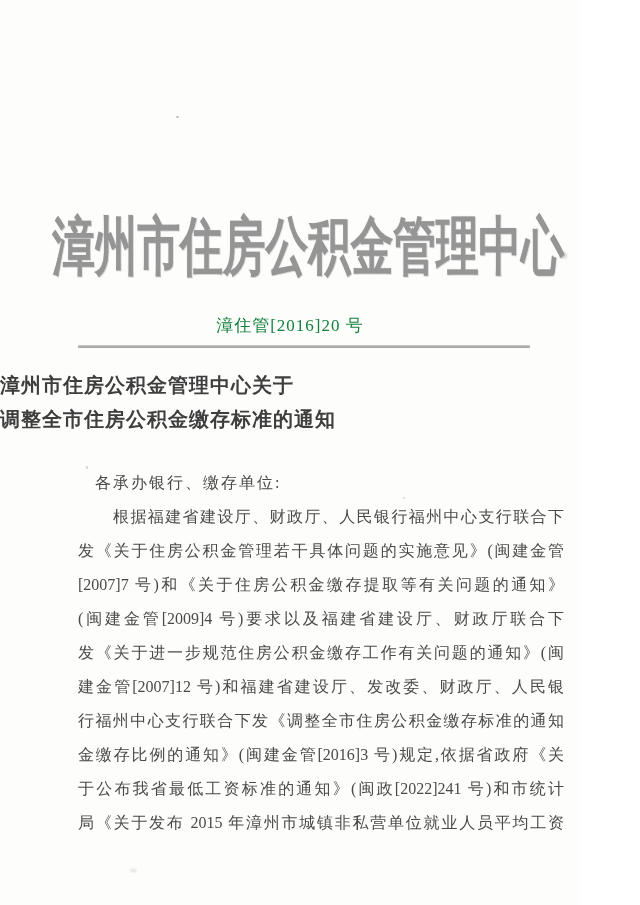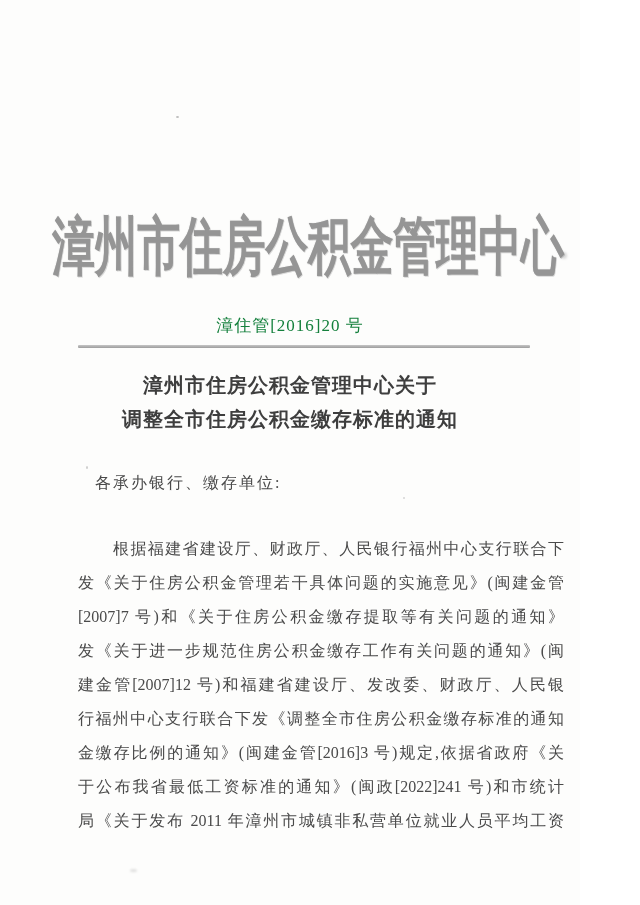--- a/index.html
+++ b/index.html
@@ -51,21 +51,20 @@
     height: 3px;
     background: linear-gradient(to bottom, #c6c6c6, #9d9d9d);
     border-radius: 1px;
   }
   
   .notice-title {
     position: absolute;
     top: 368px;
     left: 0;
     right: 0;
-    text-align: center;
     font-weight: bold;
     font-size: 20px;
     line-height: 34px;
     color: #3e3e3e;
     letter-spacing: 1px;
   }
   
   .salutation {
     position: absolute;
     top: 466px;
@@ -86,21 +85,20 @@
   .body-line {
     height: 34px;
     line-height: 34px;
     text-align: justify;
     text-align-last: justify;
     white-space: nowrap;
     overflow: hidden;
   }
   .body-line.indent {
     padding-left: 35px;
-    margin-top: 32px;
   }
   
   .speck {
     position: absolute;
     background: #8a8a8a;
     border-radius: 50%;
     opacity: 0.55;
   }
   .speck.s1 { left: 176px; top: 116px; width: 3px; height: 2px; }
   .speck.s2 { left: 403px; top: 497px; width: 2px; height: 2px; opacity: 0.35; }
@@ -124,26 +122,27 @@
     <div>漳州市住房公积金管理中心关于</div>
     <div>调整全市住房公积金缴存标准的通知</div>
   </div>
 
   <div class="salutation">各承办银行、缴存单位:</div>
 
   <div class="body-block">
     <div class="body-line indent">根据福建省建设厅、财政厅、人民银行福州中心支行联合下</div>
     <div class="body-line">发《关于住房公积金管理若干具体问题的实施意见》(闽建金管</div>
     <div class="body-line">[2007]7 号)和《关于住房公积金缴存提取等有关问题的通知》</div>
+    <div class="body-line">(闽建金管[2009]4 号)要求以及福建省建设厅、财政厅联合下</div>
     <div class="body-line">发《关于进一步规范住房公积金缴存工作有关问题的通知》(闽</div>
     <div class="body-line">建金管[2007]12 号)和福建省建设厅、发改委、财政厅、人民银</div>
     <div class="body-line">行福州中心支行联合下发《调整全市住房公积金缴存标准的通知</div>
     <div class="body-line">金缴存比例的通知》(闽建金管[2016]3 号)规定,依据省政府《关</div>
     <div class="body-line">于公布我省最低工资标准的通知》(闽政[2022]241 号)和市统计</div>
-    <div class="body-line">局《关于发布 2011 年漳州市城镇非私营单位就业人员平均工资</div>
+    <div class="body-line">局《关于发布 2015 年漳州市城镇非私营单位就业人员平均工资</div>
   </div>
 
   <div class="speck s1"></div>
   <div class="speck s2"></div>
   <div class="speck s3"></div>
   <div class="speck s4"></div>
   <div class="speck s5"></div>
   <div class="speck s6"></div>
 
 </div>

